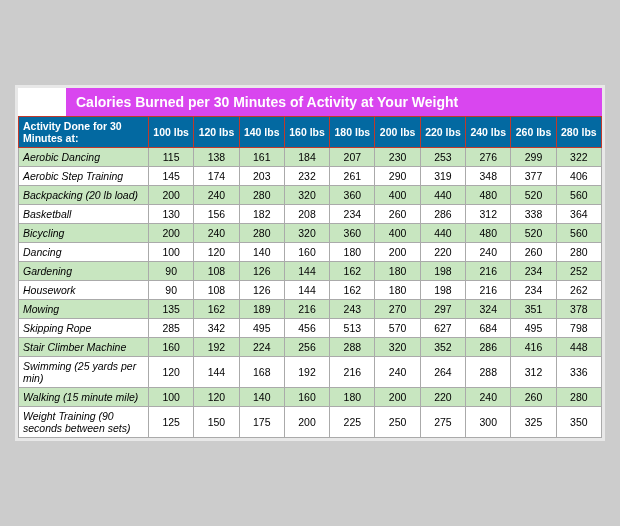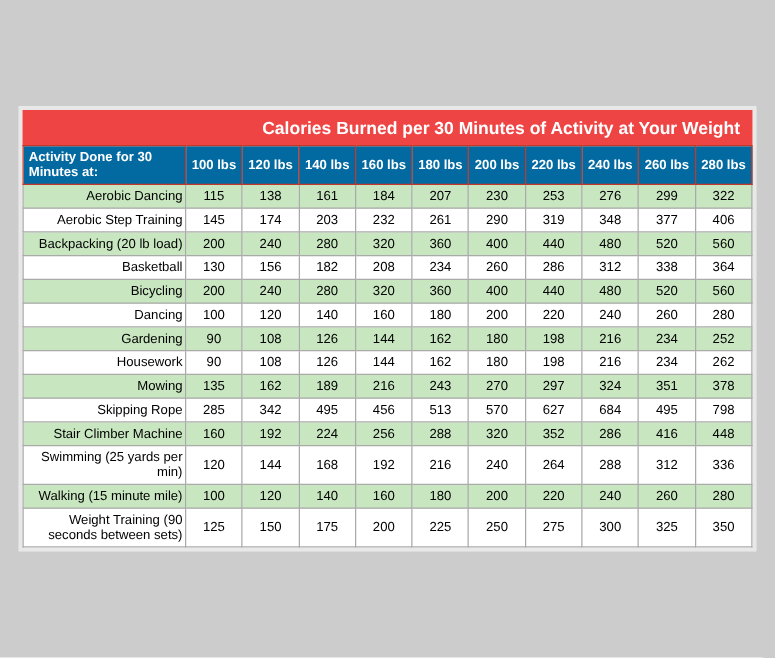--- a/index.html
+++ b/index.html
@@ -12,26 +12,27 @@
       width: 620px;
       font-family: Arial, sans-serif;
       font-size: 11px;
     }
     .table-wrapper {
       border: 3px solid #e8e8e8;
       background: white;
       width: 590px;
     }
     .table-title {
-      background: #ef4444;
+      background: #d946ef;
       color: white;
       font-weight: bold;
       font-size: 14px;
-      text-align: right;
+      text-align: left;
       padding: 6px 10px;
+      margin-left: 48px;
     }
     table {
       width: 100%;
       border-collapse: collapse;
     }
     thead tr th {
       background: #0369a1;
       color: white;
       font-weight: bold;
       text-align: center;
@@ -52,23 +53,24 @@
       background: #ffffff;
     }
     tbody tr td {
       padding: 3px 2px;
       border: 1px solid #aaa;
       text-align: center;
       vertical-align: middle;
       font-size: 10.5px;
     }
     tbody tr td:first-child {
-      text-align: right;
+      text-align: left;
       padding-left: 4px;
       font-size: 10.5px;
+      font-style: italic;
     }
   </style>
 </head>
 <body>
 
 <div class="table-wrapper">
   <div class="table-title">Calories Burned per 30 Minutes of Activity at Your Weight</div>
   <table>
     <thead>
       <tr>

